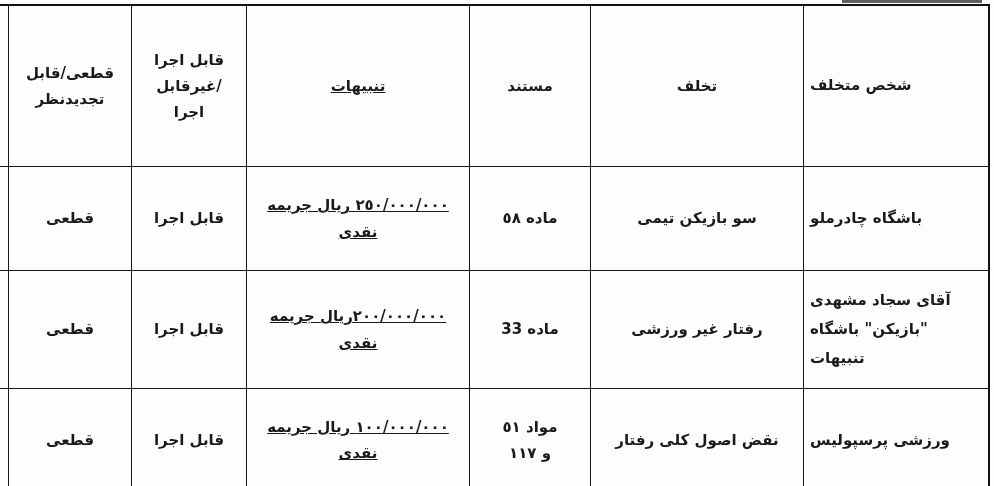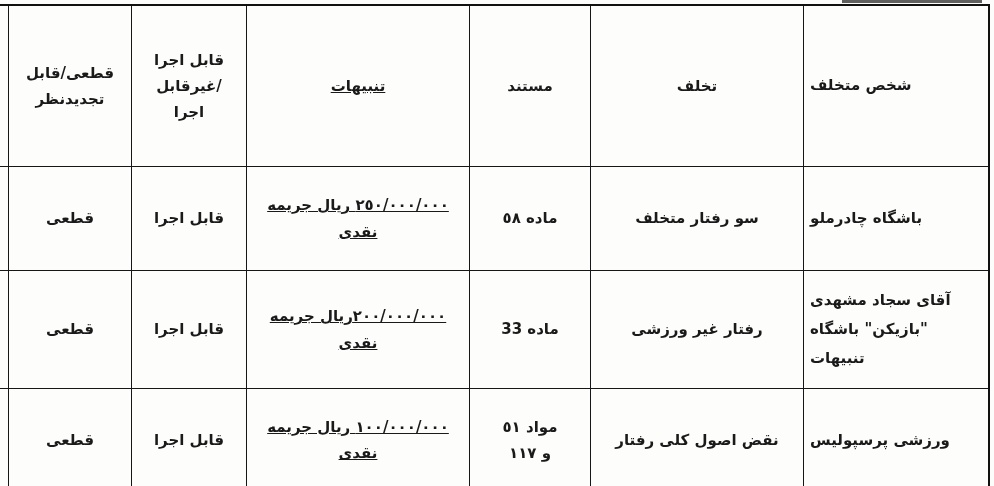--- a/index.html
+++ b/index.html
@@ -148,21 +148,21 @@
 تشدید</span>
         </th>
       </tr>
     </thead>
     <tbody>
       <tr>
         <td class="col-person">
           <span class="cell-multiline">باشگاه چادرملو</span>
         </td>
         <td class="col-offense">
-          <span class="cell-multiline">سو رفتار متخلف</span>
+          <span class="cell-multiline">سو بازیکن تیمی</span>
         </td>
         <td class="col-doc">
           <span class="cell-multiline">ماده ٥٨</span>
         </td>
         <td class="col-penalty">
           <span class="cell-multiline">٢٥٠/٠٠٠/٠٠٠ ریال جریمه
 نقدی</span>
         </td>
         <td class="col-exec">
           <span class="cell-multiline">قابل اجرا</span>

